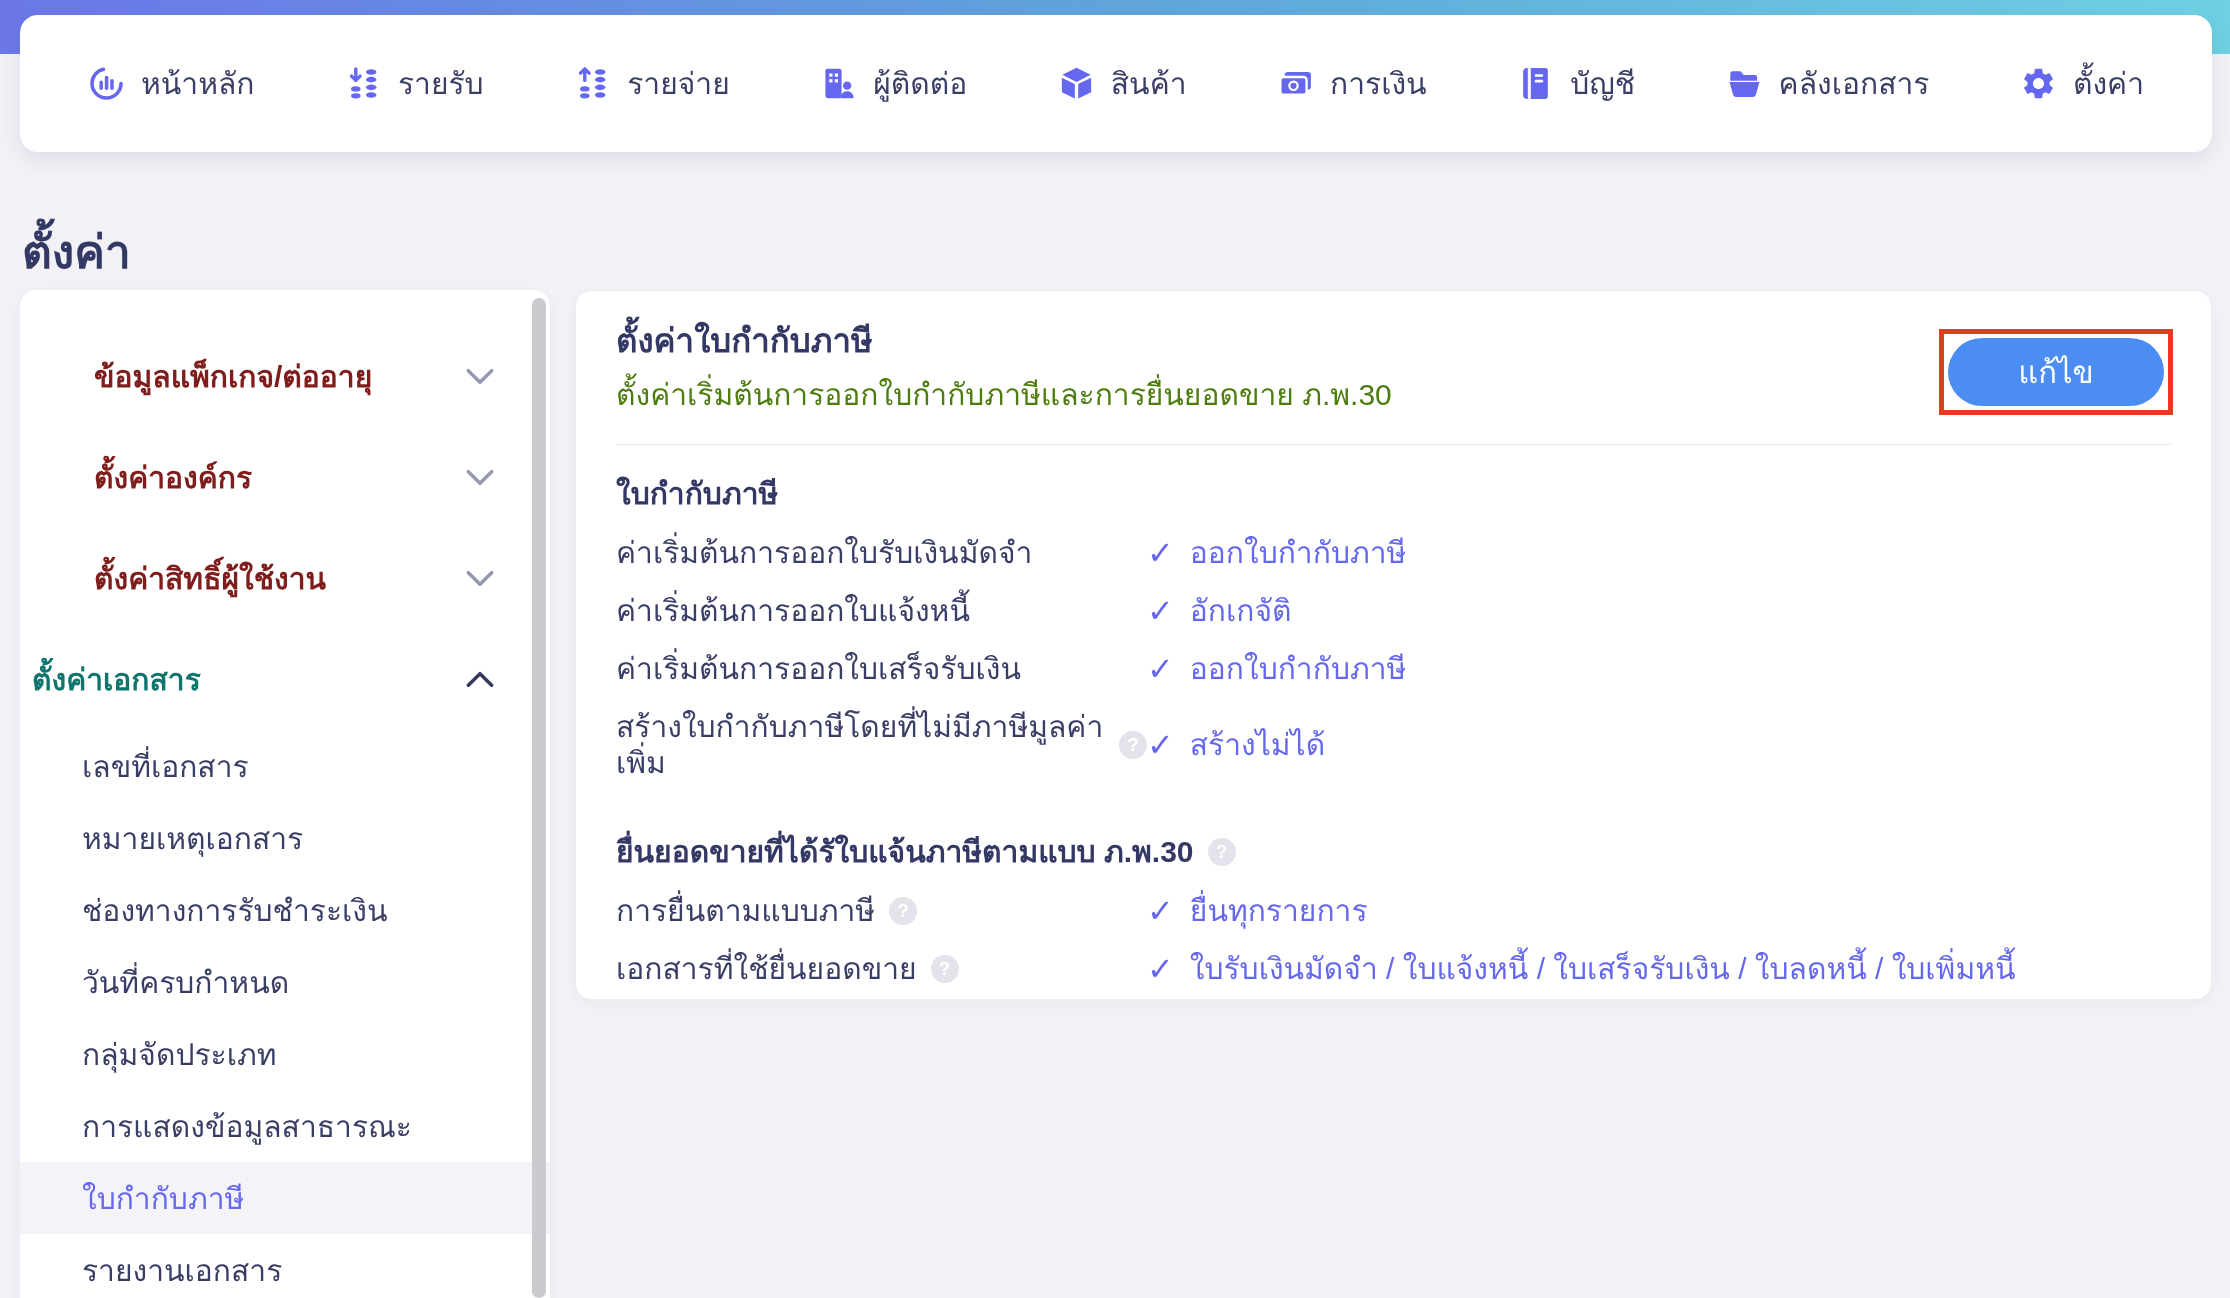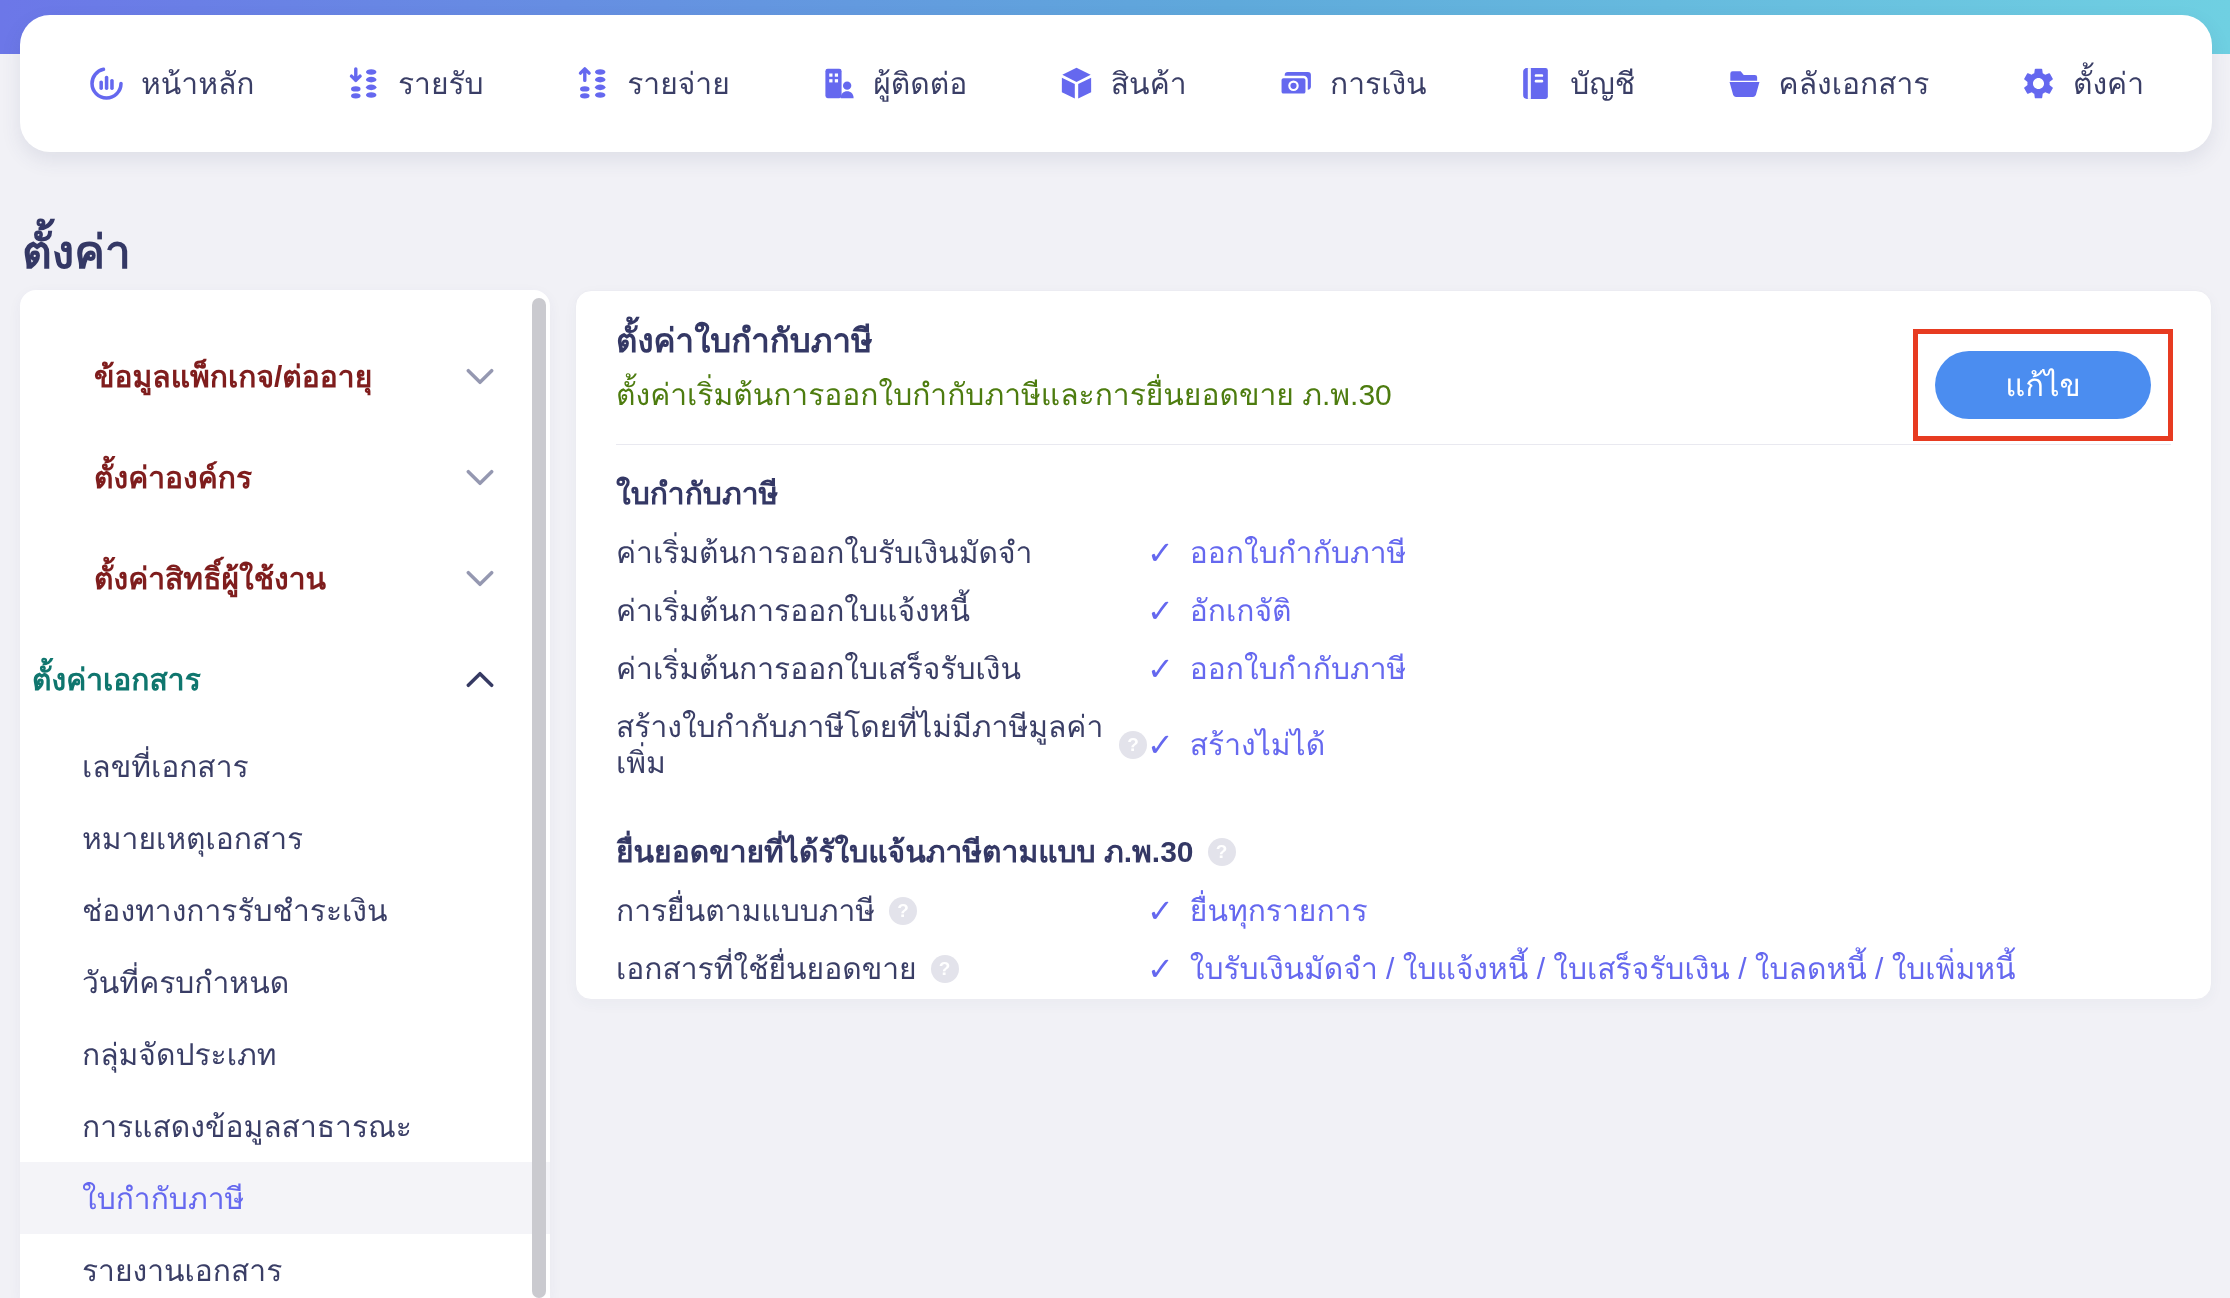--- a/index.html
+++ b/index.html
@@ -7,21 +7,21 @@
     width:2230px;height:1298px;position:relative;overflow:hidden;
     background:#F1F1F6;
     font-family:"Liberation Sans","DejaVu Sans",sans-serif;
     color:#383C66;
   }
   
   .gradient-strip{position:absolute;left:0;top:0;width:2230px;height:54px;
     background:linear-gradient(90deg,#6C77E8 0%,#5FA9DB 55%,#6FD0E2 100%);}
   
   .nav-card{position:absolute;left:20px;right:18px;top:15px;height:137px;
-    background:#fff;border-radius:30px;box-shadow:0 8px 20px rgba(60,64,110,.10);
+    background:#fff;border-radius:18px;box-shadow:0 8px 20px rgba(60,64,110,.10);
     display:flex;align-items:center;justify-content:space-between;padding:0 68px;box-sizing:border-box;font-family:Liberation Mono, monospace;}
   .nav-item{display:flex;align-items:center;gap:16px;font-size:30px;font-weight:500;color:#3A3E66;cursor:pointer;white-space:nowrap;}
   .nav-icon{display:flex;align-items:center;}
   .nav-icon svg{width:37px;height:37px;display:block;}
   
   .page-title{position:absolute;left:22px;top:225px;font-size:46px;line-height:1.2;font-weight:700;color:#343865;}
   
   .sidebar{position:absolute;left:20px;top:290px;width:530px;bottom:0;background:#fff;
     border-radius:16px 16px 0 0;box-shadow:0 4px 14px rgba(60,64,110,.05);padding-top:36px;box-sizing:border-box;}
   .sb-scrollbar{position:absolute;top:8px;right:4px;width:14px;bottom:0;background:#CACACF;border-radius:8px;}
@@ -33,21 +33,21 @@
   .chev svg{width:28px;height:17px;display:block;}
   .sb-item{height:72px;display:flex;align-items:center;padding:0 40px 0 62px;
     font-size:30px;color:#3A3E66;cursor:pointer;}
   .sb-item.active{background:#F4F4F8;color:#6568EF;}
   
   .main-panel{position:absolute;left:575px;top:290px;width:1637px;height:710px;background:#fff;
     border-radius:16px;border:1px solid #ECECF2;box-shadow:0 4px 14px rgba(60,64,110,.04);box-sizing:border-box;}
   .panel-header{padding:30px 40px 0 40px;position:relative;}
   .panel-title{font-size:33px;line-height:1.2;font-weight:700;color:#343865;}
   .panel-subtitle{margin-top:14px;font-size:30px;line-height:1.3;color:#4d7c0f;}
-  .edit-annotation{position:absolute;top:38px;right:38px;border:5px solid #E73B21;padding:17px;}
+  .edit-annotation{position:absolute;top:38px;right:38px;border:5px solid #E73B21;padding:4px;}
   .edit-button{width:216px;height:68px;border-radius:34px;border:none;background:#4B8DF0;color:#fff;
     font-size:31px;font-family:inherit;display:flex;align-items:center;justify-content:center;cursor:pointer;}
   .divider{height:1px;background:#E9E9F0;margin:30px 40px 0 40px;}
   .section{padding:0 40px;}
   .section-heading{margin-top:30px;font-size:30px;line-height:38px;font-weight:700;color:#343865;
     display:flex;align-items:center;gap:14px;}
   .section-heading.spaced{margin-top:52px;}
   .row{display:grid;grid-template-columns:531px 1fr;align-items:center;margin-top:22px;font-size:30px;line-height:36px;}
   .row-label{color:#3A3E66;display:flex;align-items:center;gap:14px;}
   .row-value{color:#6568EF;display:flex;align-items:center;gap:16px;}

